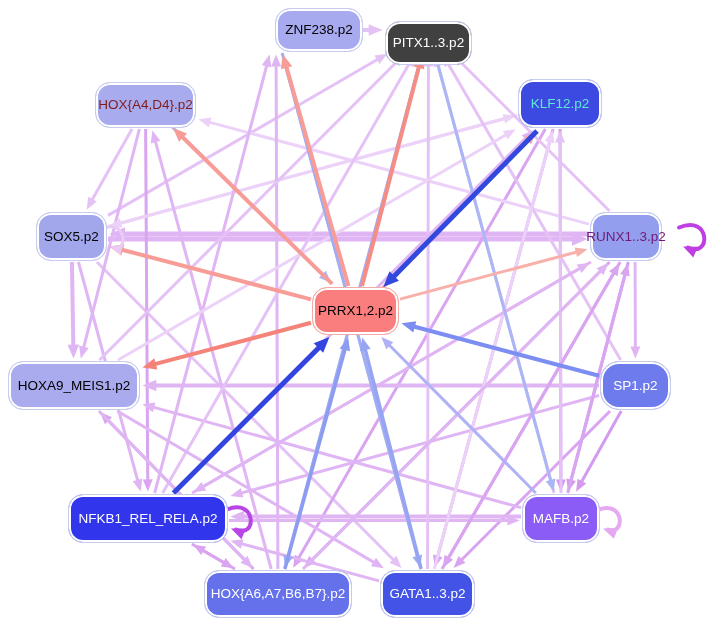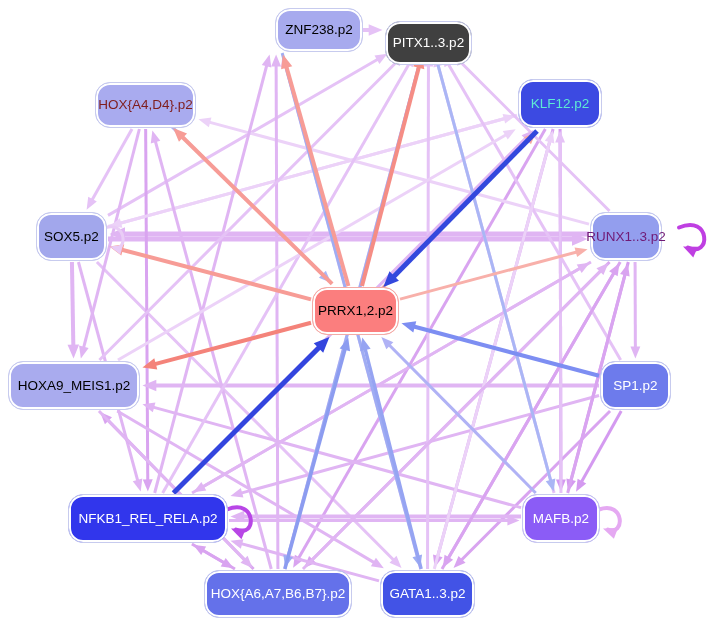--- a/index.html
+++ b/index.html
@@ -192,21 +192,21 @@
       </div>
       <div class="node" style="left: 590px; top: 212px; width: 72px; height: 49px; background: rgb(147, 158, 238); color: #701a75;">
         <span>RUNX1..3.p2</span>
       </div>
       <div class="node center" style="left: 312px; top: 287px; width: 87px; height: 48px; background: rgb(251, 126, 126); color: rgb(0, 0, 0);">
         <span>PRRX1,2.p2</span>
       </div>
       <div class="node" style="left: 8px; top: 361px; width: 132px; height: 49px; background: rgb(169, 171, 238); color: rgb(0, 0, 0);">
         <span>HOXA9_MEIS1.p2</span>
       </div>
-      <div class="node" style="left: 600px; top: 361px; width: 71px; height: 49px; background: rgb(109, 123, 236); color: rgb(255, 255, 255);">
+      <div class="node" style="left: 600px; top: 361px; width: 71px; height: 49px; background: rgb(109, 123, 236); color: rgb(255, 255, 255); border-radius: 19px;">
         <span>SP1.p2</span>
       </div>
       <div class="node" style="left: 68px; top: 494px; width: 160px; height: 49px; background: rgb(49, 54, 236); color: rgb(255, 255, 255);">
         <span>NFKB1_REL_RELA.p2</span>
       </div>
       <div class="node" style="left: 522px; top: 494px; width: 78px; height: 49px; background: #8b5cf6; color: rgb(255, 255, 255);">
         <span>MAFB.p2</span>
       </div>
       <div class="node" style="left: 204px; top: 570px; width: 148px; height: 48px; background: rgb(100, 113, 234); color: rgb(255, 255, 255);">
         <span>HOX{A6,A7,B6,B7}.p2</span>

